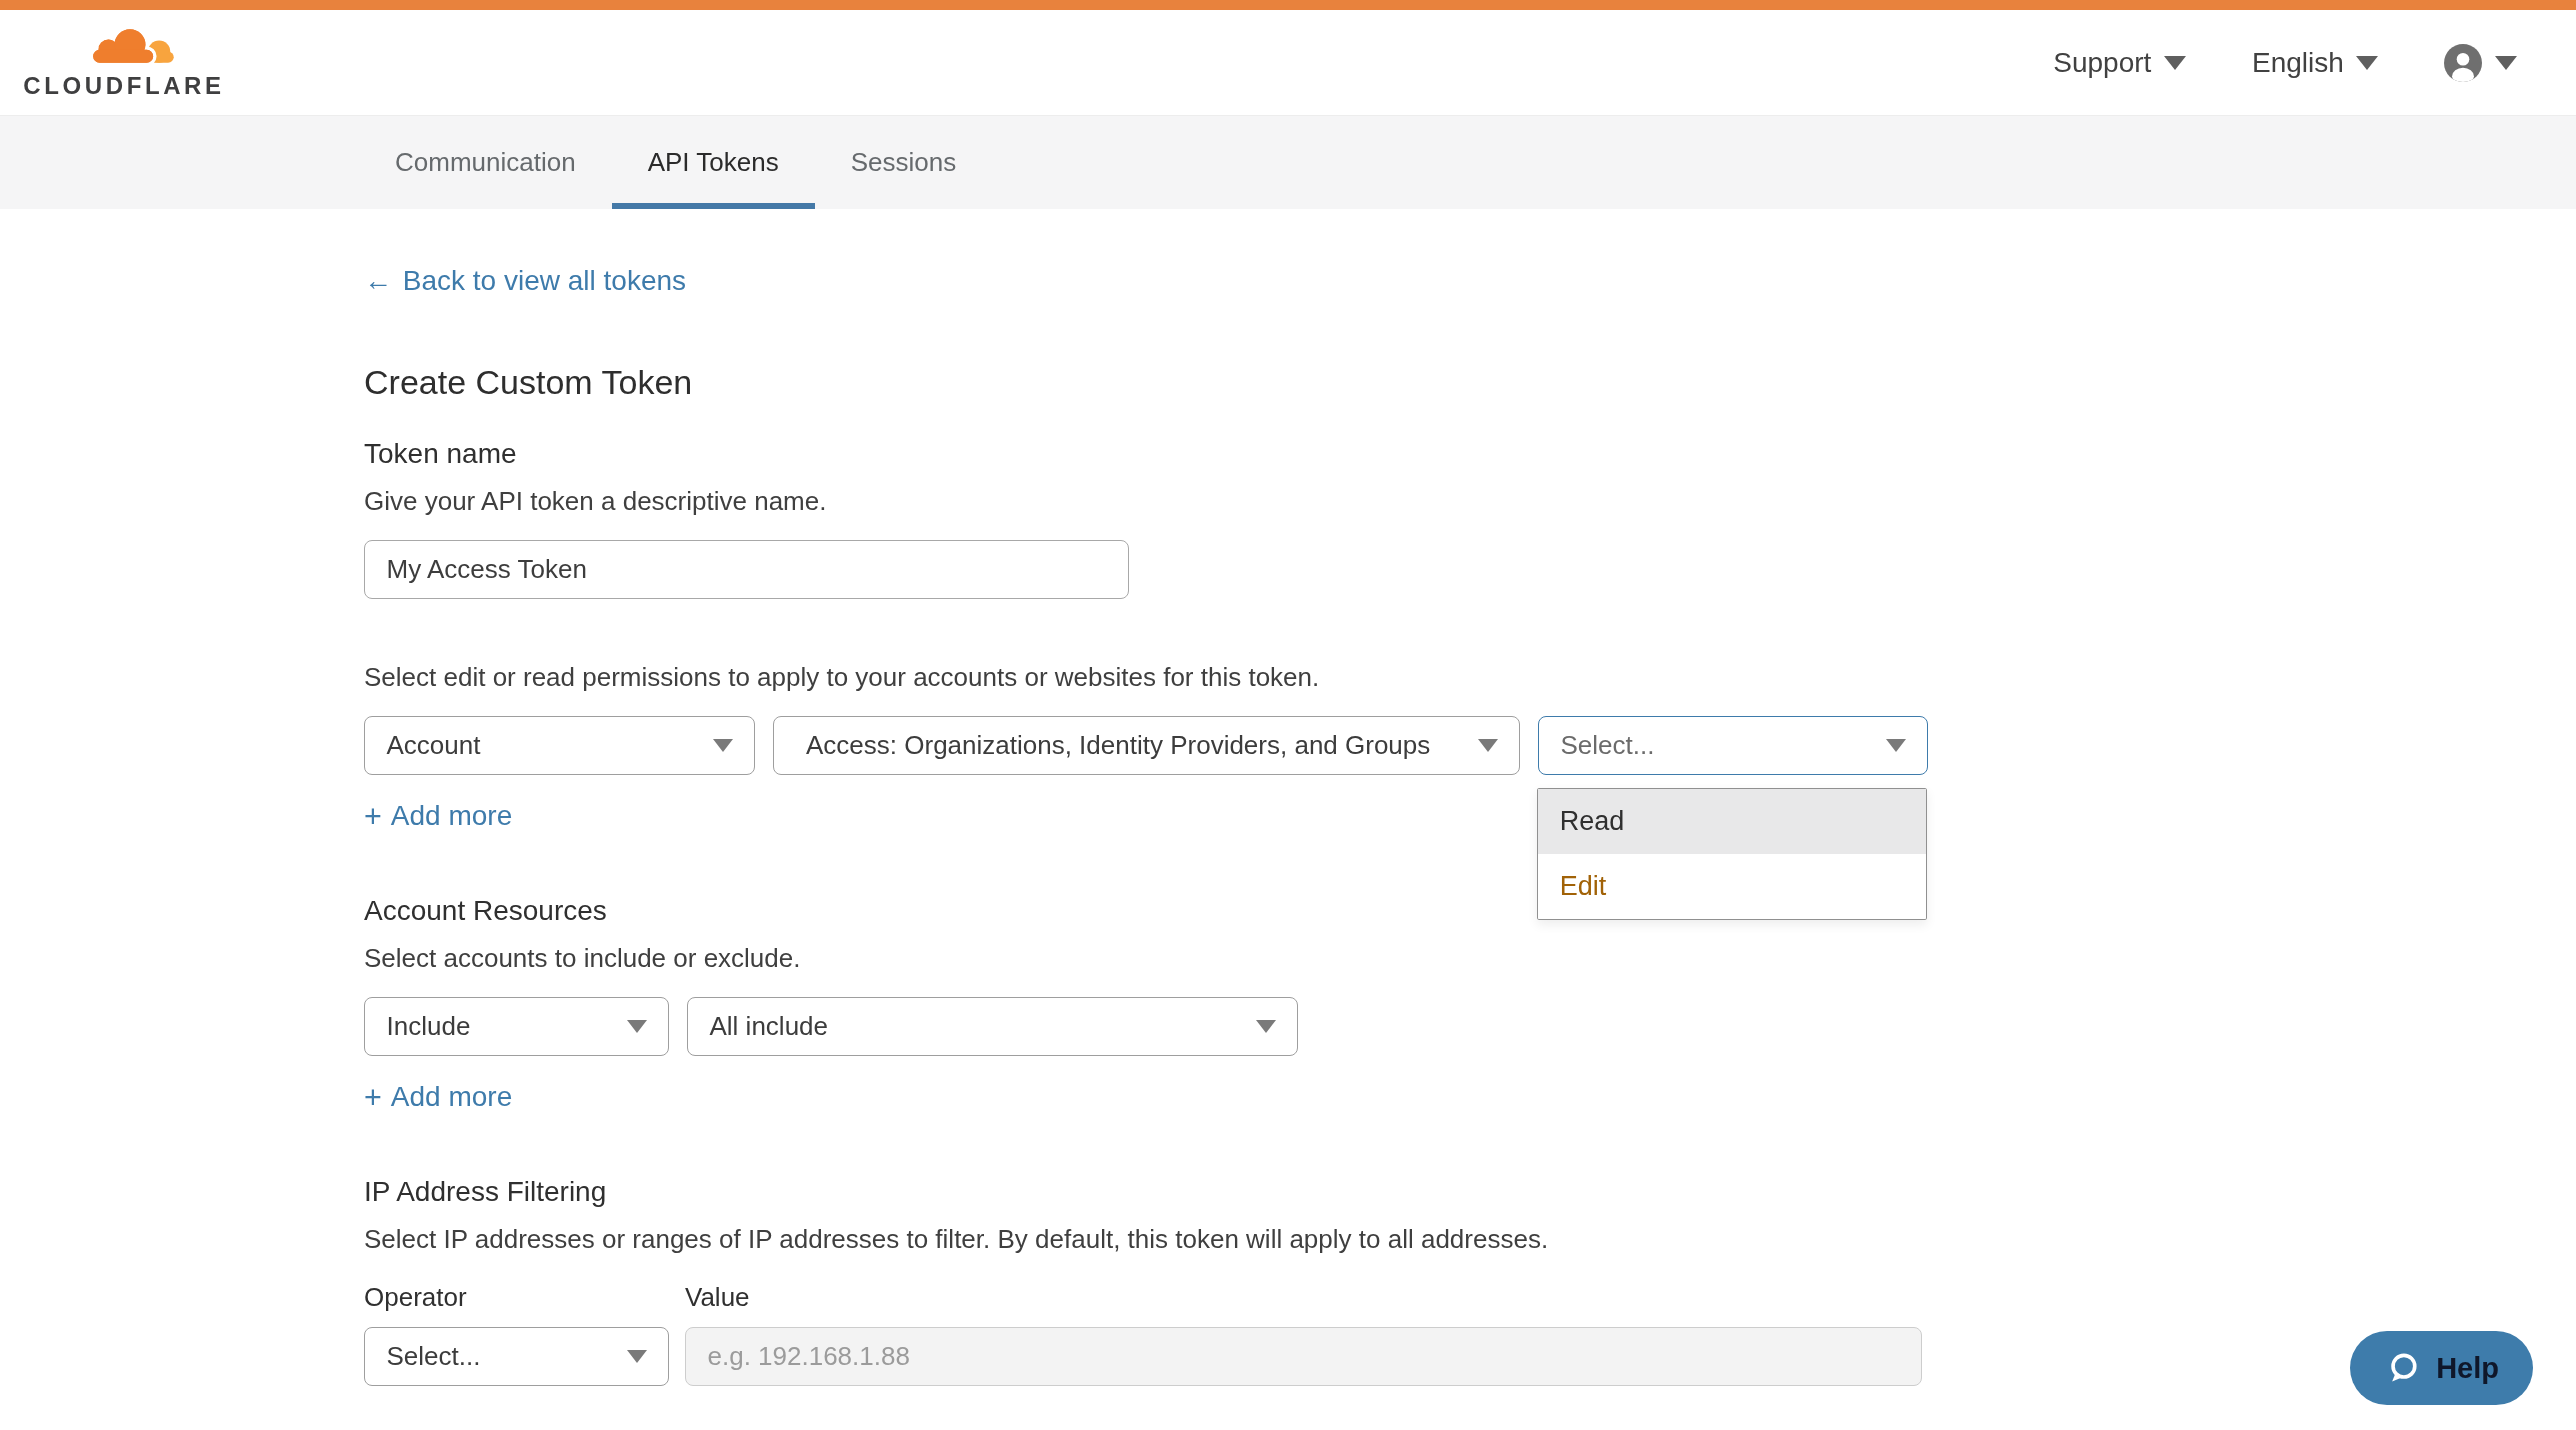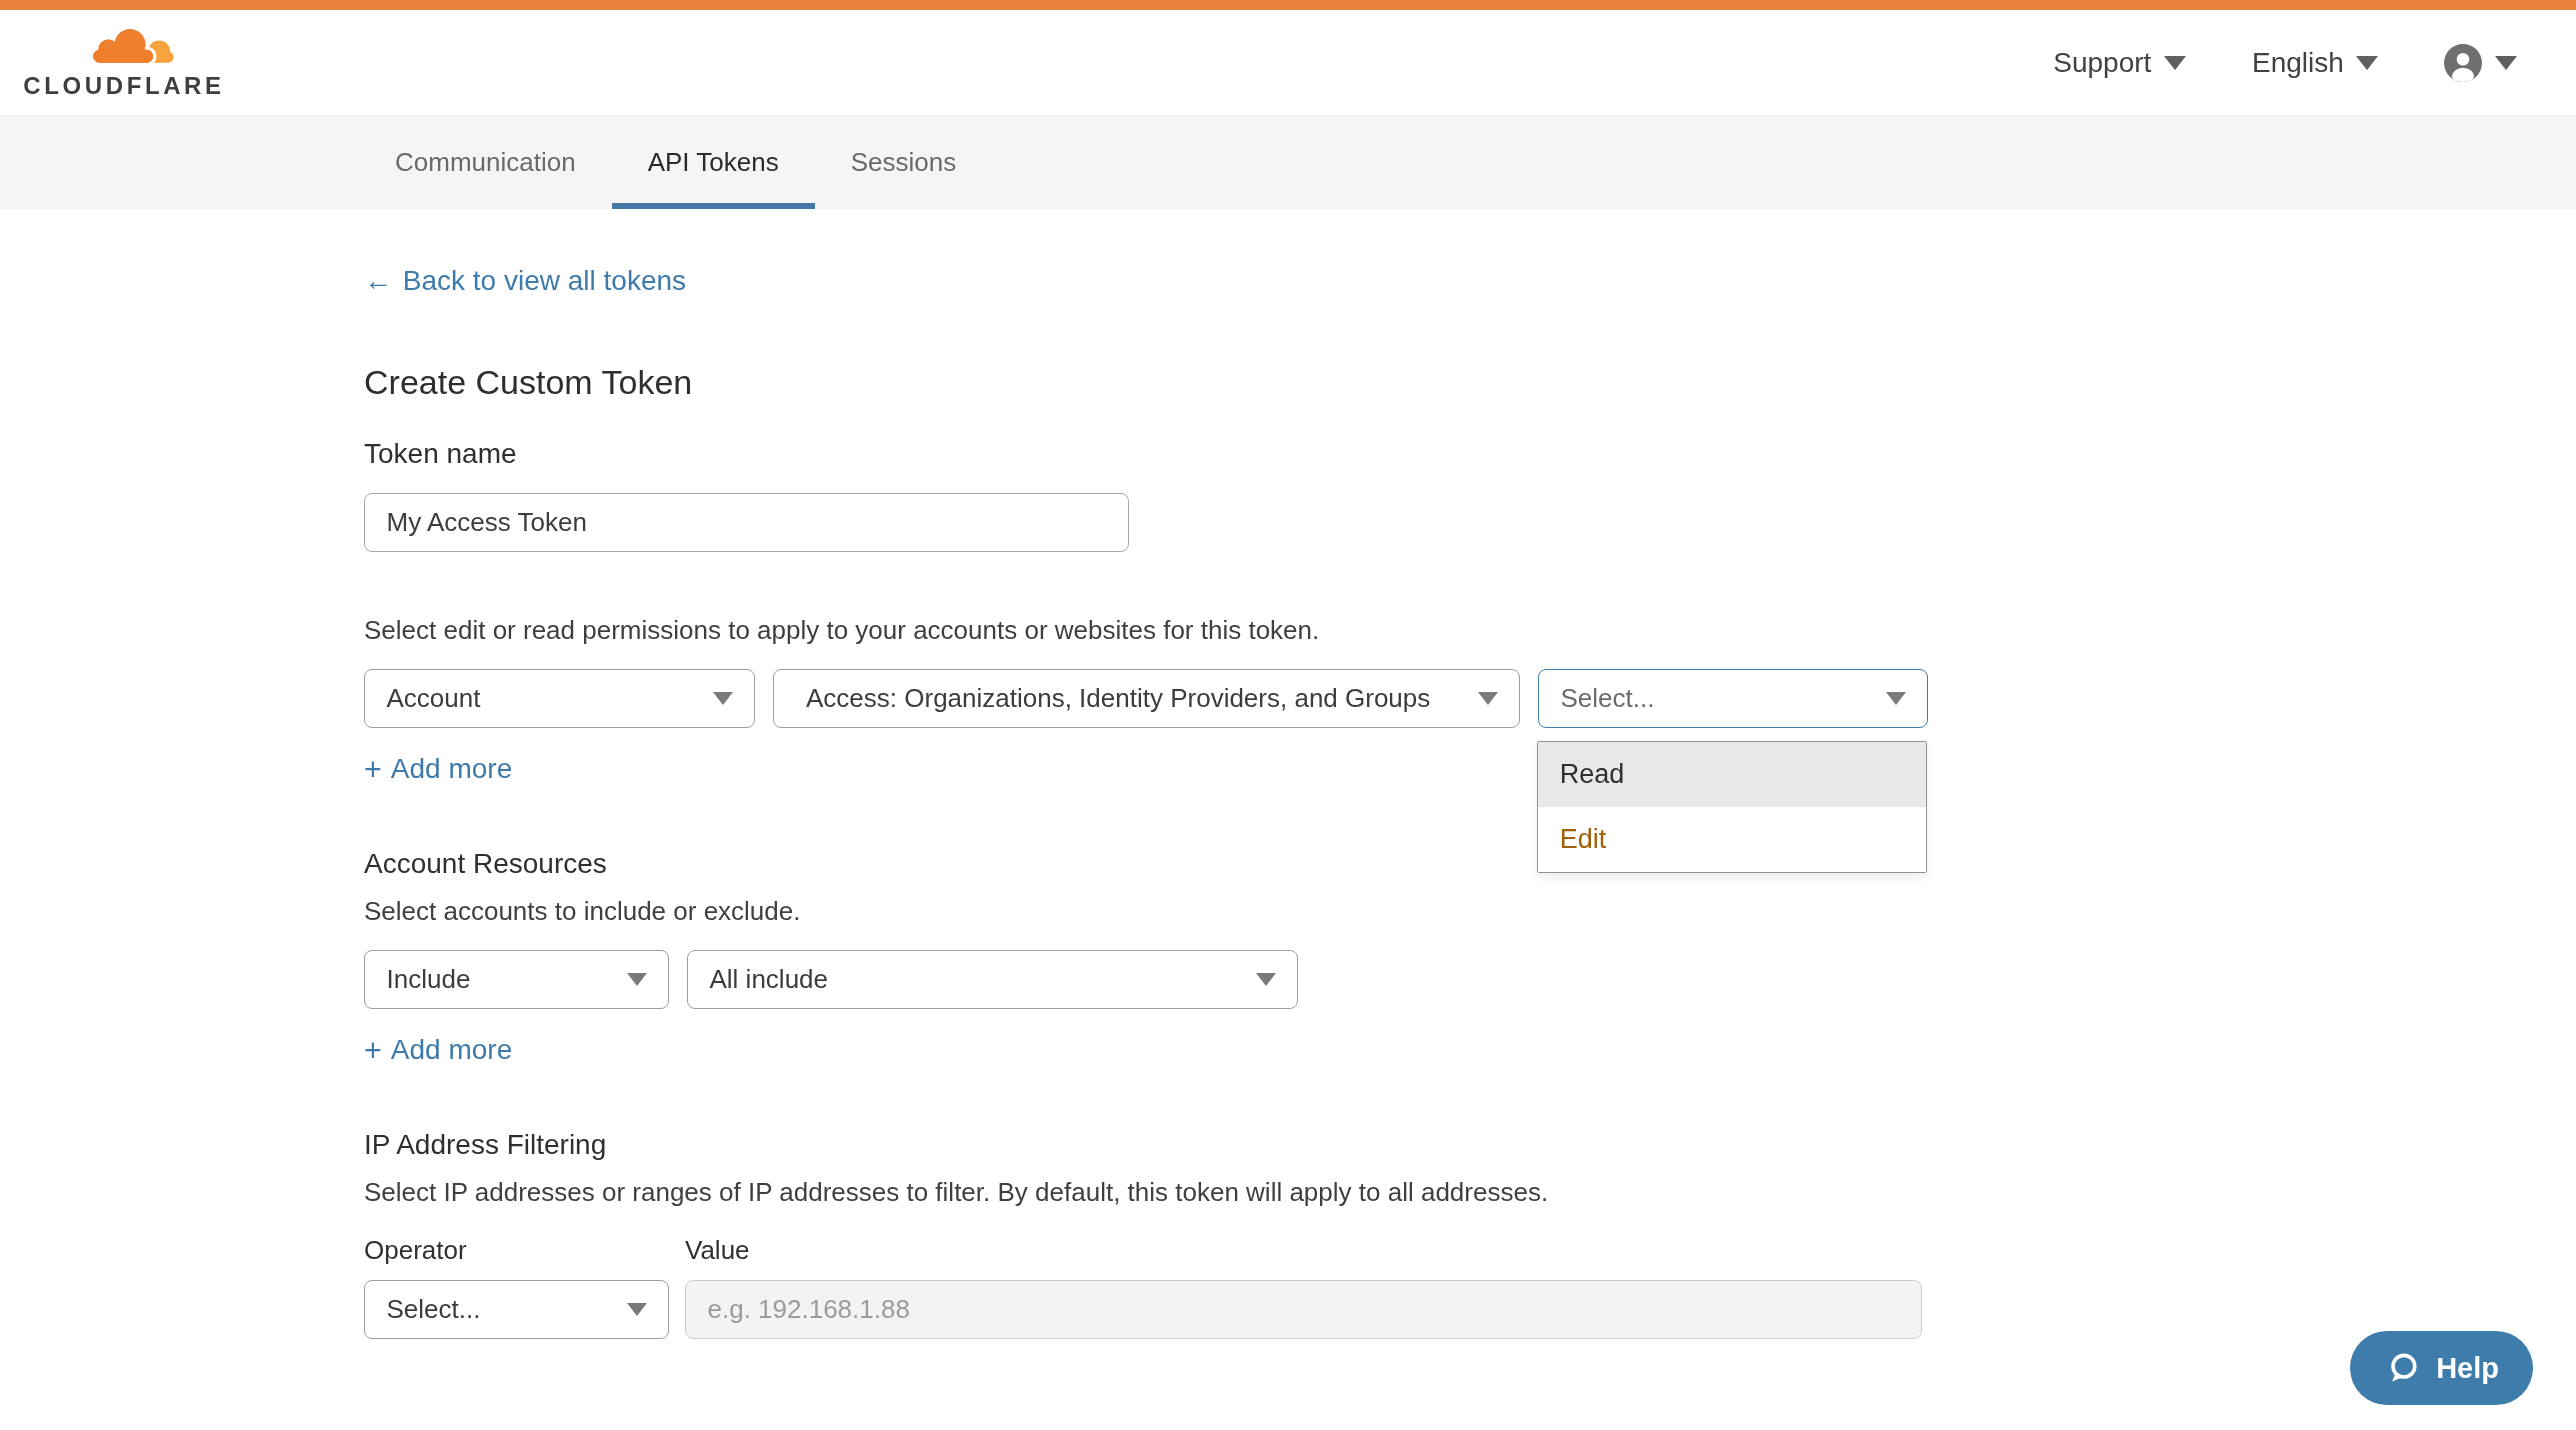--- a/index.html
+++ b/index.html
@@ -66,21 +66,21 @@
   .labels-row { display:flex; margin-top:27px; font-size:26px; color:#303030; }
   .label-oper { width:305px; margin-right:16px; }
   .row-ip { display:flex; gap:16px; margin-top:14.4px; }
   .value-input { width:1237px; height:59px; background:#f3f3f3; border:0.9px solid #cdcdcd; border-radius:8px;
                  padding:0 21.5px; font-size:26px; color:#3d3d3d; font-family:"Liberation Sans", sans-serif; }
   .value-input::placeholder { color:#9b9b9b; }
 
   
   .help { position:fixed; right:43px; bottom:25px; height:74px; padding:0 34px; border:none; cursor:pointer;
           background:#3e7cab; border-radius:37px; display:flex; align-items:center; gap:14.4px;
-          color:#ffffff; font-size:29px; font-weight:700; font-family:"Liberation Sans", sans-serif; }
+          color:#0f172a; font-size:29px; font-weight:700; font-family:"Liberation Sans", sans-serif; }
   .help svg { width:38px; height:38px; display:block; }
 </style>
 </head>
 <body>
 
 <div class="topbar"></div>
 
 <header>
   <div class="logo">
     <svg viewBox="0 0 110 56">
@@ -141,20 +141,21 @@
 
   <a class="back">
     <span>←</span>
     <span>Back to view all tokens</span>
   </a>
 
   <h1>Create Custom Token</h1>
 
   <section class="sec-token">
     <h2>Token name</h2>
+    <div class="desc">Give your API token a descriptive name.</div>
     <input class="text-input" type="text" value="My Access Token" style="">
   </section>
 
   <section class="sec">
     <div class="desc">Select edit or read permissions to apply to your accounts or websites for this token.</div>
     <div class="row">
       <div class="select w-scope">
         <span>Account</span>
         <span class="caret"></span>
       </div>

